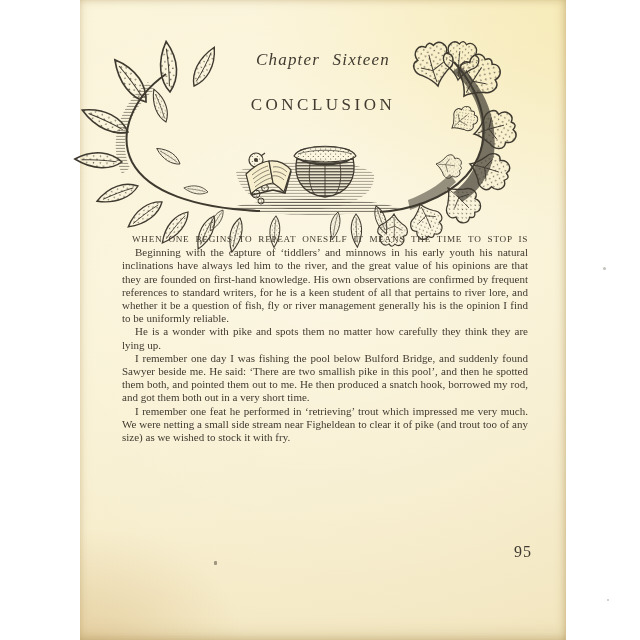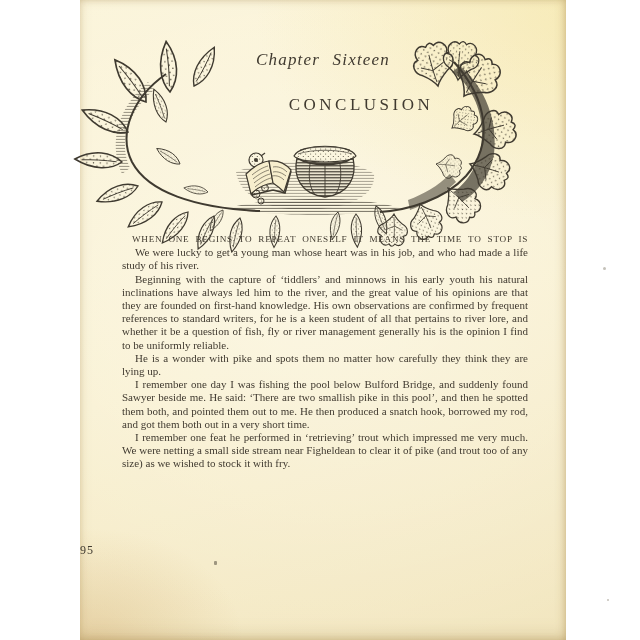--- a/index.html
+++ b/index.html
@@ -22,38 +22,38 @@
       inset 0 -10px 18px -10px rgba(165,135,75,0.50),
       inset 0 6px 14px -10px rgba(165,135,75,0.30);
   }
   .chapter-heading{
     position:absolute;top:50px;left:0;width:100%;text-align:center;
     font-style:italic;font-size:17px;letter-spacing:1.2px;word-spacing:7px;
     color:var(--ink,#403a30);
   }
   .chapter-title{
     position:absolute;top:95px;left:0;width:100%;text-align:center;
-    font-size:17px;letter-spacing:3.5px;color:var(--ink,#403a30);padding-left:38px;
+    font-size:17px;letter-spacing:3.5px;color:var(--ink,#403a30);
   }
   .wreath{position:absolute;left:28px;top:42px;width:398px;height:178px;overflow:visible;}
   .wreath svg{overflow:visible;display:block;}
   .bodytext{
     position:absolute;left:42px;top:233px;width:406px;
     font-size:11px;line-height:13.2px;text-align:justify;
     color:var(--ink,#403a30);hyphens:none;
   }
   .bodytext p{margin:0;text-indent:13px;}
   .bodytext p.opening{text-indent:0;}
   .opening-caps{
     display:block;font-size:9.2px;letter-spacing:0.7px;
     text-align:justify;text-align-last:justify;margin-left:10px;
   }
   .folio{
-    position:absolute;top:543px;left:0;width:452px;text-align:left;
-    font-size:12px;letter-spacing:1px;color:var(--ink,#403a30);
+    position:absolute;top:543px;left:0;width:452px;text-align:right;
+    font-size:16px;letter-spacing:1px;color:var(--ink,#403a30);
   }
   .speck{position:absolute;border-radius:50%;background:rgba(125,118,100,0.45);}
   .speck.s1{left:523px;top:267px;width:3px;height:3px;}
   .speck.s2{left:527px;top:599px;width:2px;height:2px;}
   .smudge{position:absolute;left:134px;top:561px;width:3px;height:4px;
           background:rgba(70,64,52,0.5);border-radius:1px;}
 </style>
 </head>
 <body>
 
@@ -152,21 +152,20 @@
           <use href="#iv" transform="translate(328,122) rotate(98) scale(0.8)"></use>
         </g>
       </svg>
     </div>
 
     <div class="chapter-heading">Chapter Sixteen</div>
     <div class="chapter-title">CONCLUSION</div>
 
     <div class="bodytext">
       <p class="opening"><span class="opening-caps">WHEN ONE BEGINS TO REPEAT ONESELF IT MEANS THE TIME TO STOP IS</span></p>
-      <p>We were lucky to get a young man whose heart was in his job, and who had made a life study of his river.</p>
       <p>Beginning with the capture of ‘tiddlers’ and minnows in his early youth his natural inclinations have always led him to the river, and the great value of his opinions are that they are founded on first-hand knowledge. His own observations are confirmed by frequent references to standard writers, for he is a keen student of all that pertains to river lore, and whether it be a question of fish, fly or river management generally his is the opinion I find to be uniformly reliable.</p>
       <p>He is a wonder with pike and spots them no matter how carefully they think they are lying up.</p>
       <p>I remember one day I was fishing the pool below Bulford Bridge, and suddenly found Sawyer beside me. He said: ‘There are two smallish pike in this pool’, and then he spotted them both, and pointed them out to me. He then produced a snatch hook, borrowed my rod, and got them both out in a very short time.</p>
       <p>I remember one feat he performed in ‘retrieving’ trout which impressed me very much. We were netting a small side stream near Figheldean to clear it of pike (and trout too of any size) as we wished to stock it with fry.</p>
     </div>
 
     <div class="folio">95</div>
 
     <div class="smudge"></div>
     <div class="speck s1"></div>

